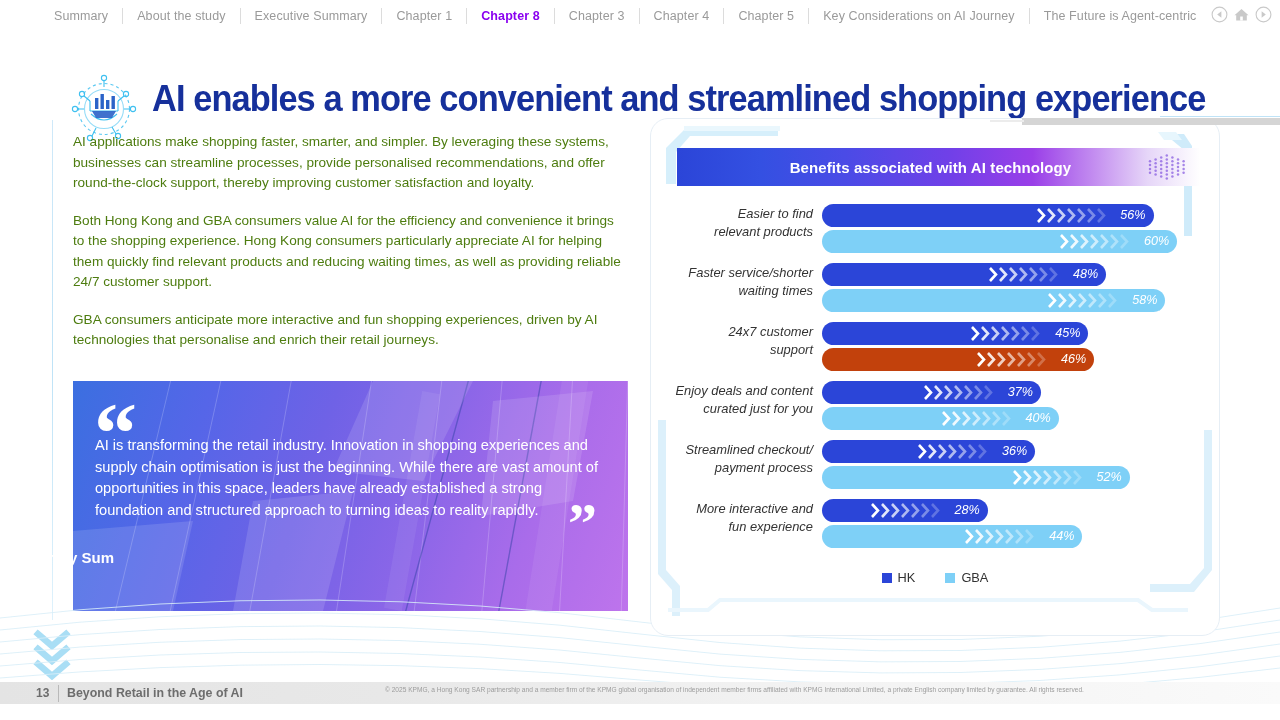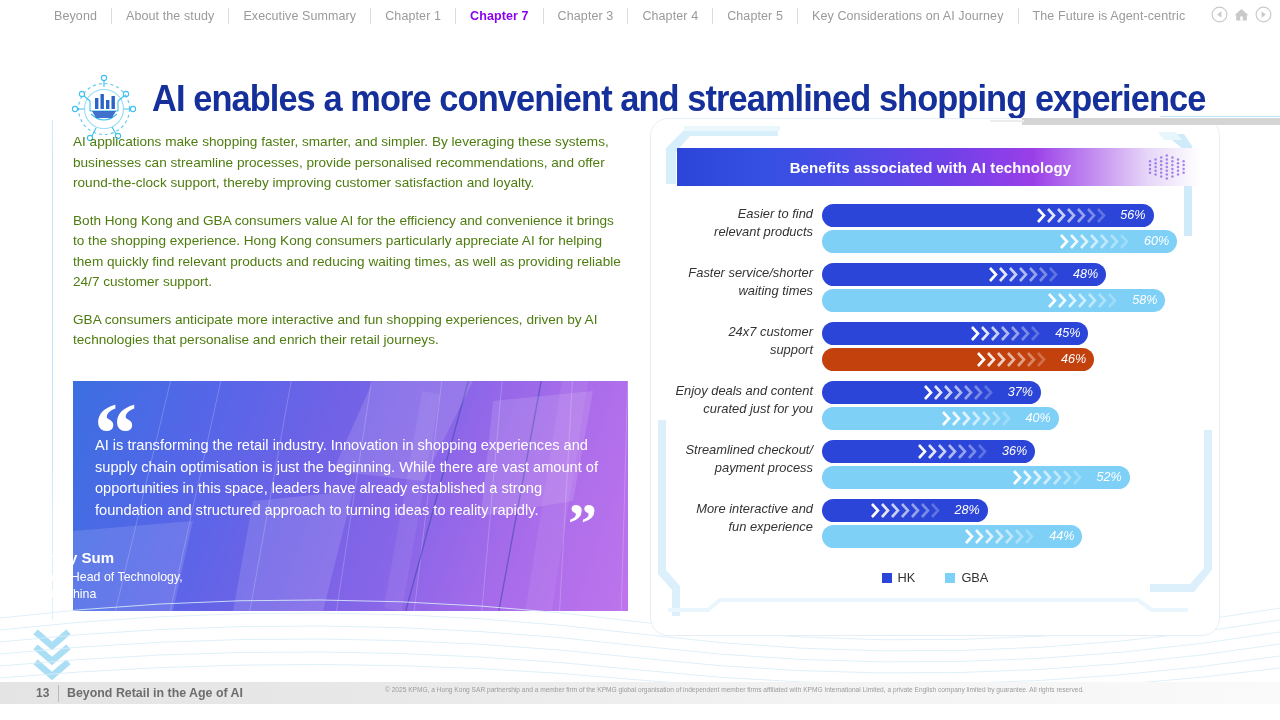--- a/index.html
+++ b/index.html
@@ -171,29 +171,29 @@
   }
   .bg-waves { position: absolute; left: 0; top: 560px; width: 1280px; height: 130px; }
 </style>
 </head>
 <body>
 
 <div id="page">
 
   <div class="topnav">
     <div class="nav-items" id="nav-items">
-        <div class="nav-item">Beyond</div>
+        <div class="nav-item">Summary</div>
         <div class="nav-sep"></div>
         <div class="nav-item">About the study</div>
         <div class="nav-sep"></div>
         <div class="nav-item">Executive Summary</div>
         <div class="nav-sep"></div>
         <div class="nav-item">Chapter 1</div>
         <div class="nav-sep"></div>
-        <div class="nav-item active">Chapter 7</div>
+        <div class="nav-item active">Chapter 8</div>
         <div class="nav-sep"></div>
         <div class="nav-item">Chapter 3</div>
         <div class="nav-sep"></div>
         <div class="nav-item">Chapter 4</div>
         <div class="nav-sep"></div>
         <div class="nav-item">Chapter 5</div>
         <div class="nav-sep"></div>
         <div class="nav-item">Key Considerations on AI Journey</div>
         <div class="nav-sep"></div>
         <div class="nav-item">The Future is Agent-centric</div>
@@ -282,24 +282,20 @@
       <g fill="#ffffff" opacity=".07">
         <rect x="330" y="10" width="18" height="220" transform="rotate(10 339 120)"></rect>
         <rect x="470" y="-10" width="26" height="250" transform="rotate(9 483 120)"></rect>
       </g>
     </svg>
     <div class="quote-mark-open">“</div>
     <div class="quote-text">AI is transforming the retail industry. Innovation in shopping experiences and supply chain optimisation is just the beginning. While there are vast amount of opportunities in this space, leaders have already established a strong foundation and structured approach to turning ideas to reality rapidly.</div>
     <div class="quote-mark-close">”</div>
   </div>
   <div class="quote-name">Stanley Sum</div>
-  <div class="quote-role">
-    <div>Partner, Head of Technology,</div>
-    <div>KPMG China</div>
-  </div>
 
   <span class="chev-deco">
     <svg width="40" height="52" viewBox="0 0 40 52">
       <g fill="none" stroke="#A9DEF5" stroke-width="6.5" stroke-linecap="square">
         <path d="M5 6 L19 18 L33 6"></path>
         <path d="M5 21 L19 33 L33 21"></path>
         <path d="M5 36 L19 48 L33 36"></path>
       </g>
     </svg>
   </span>

